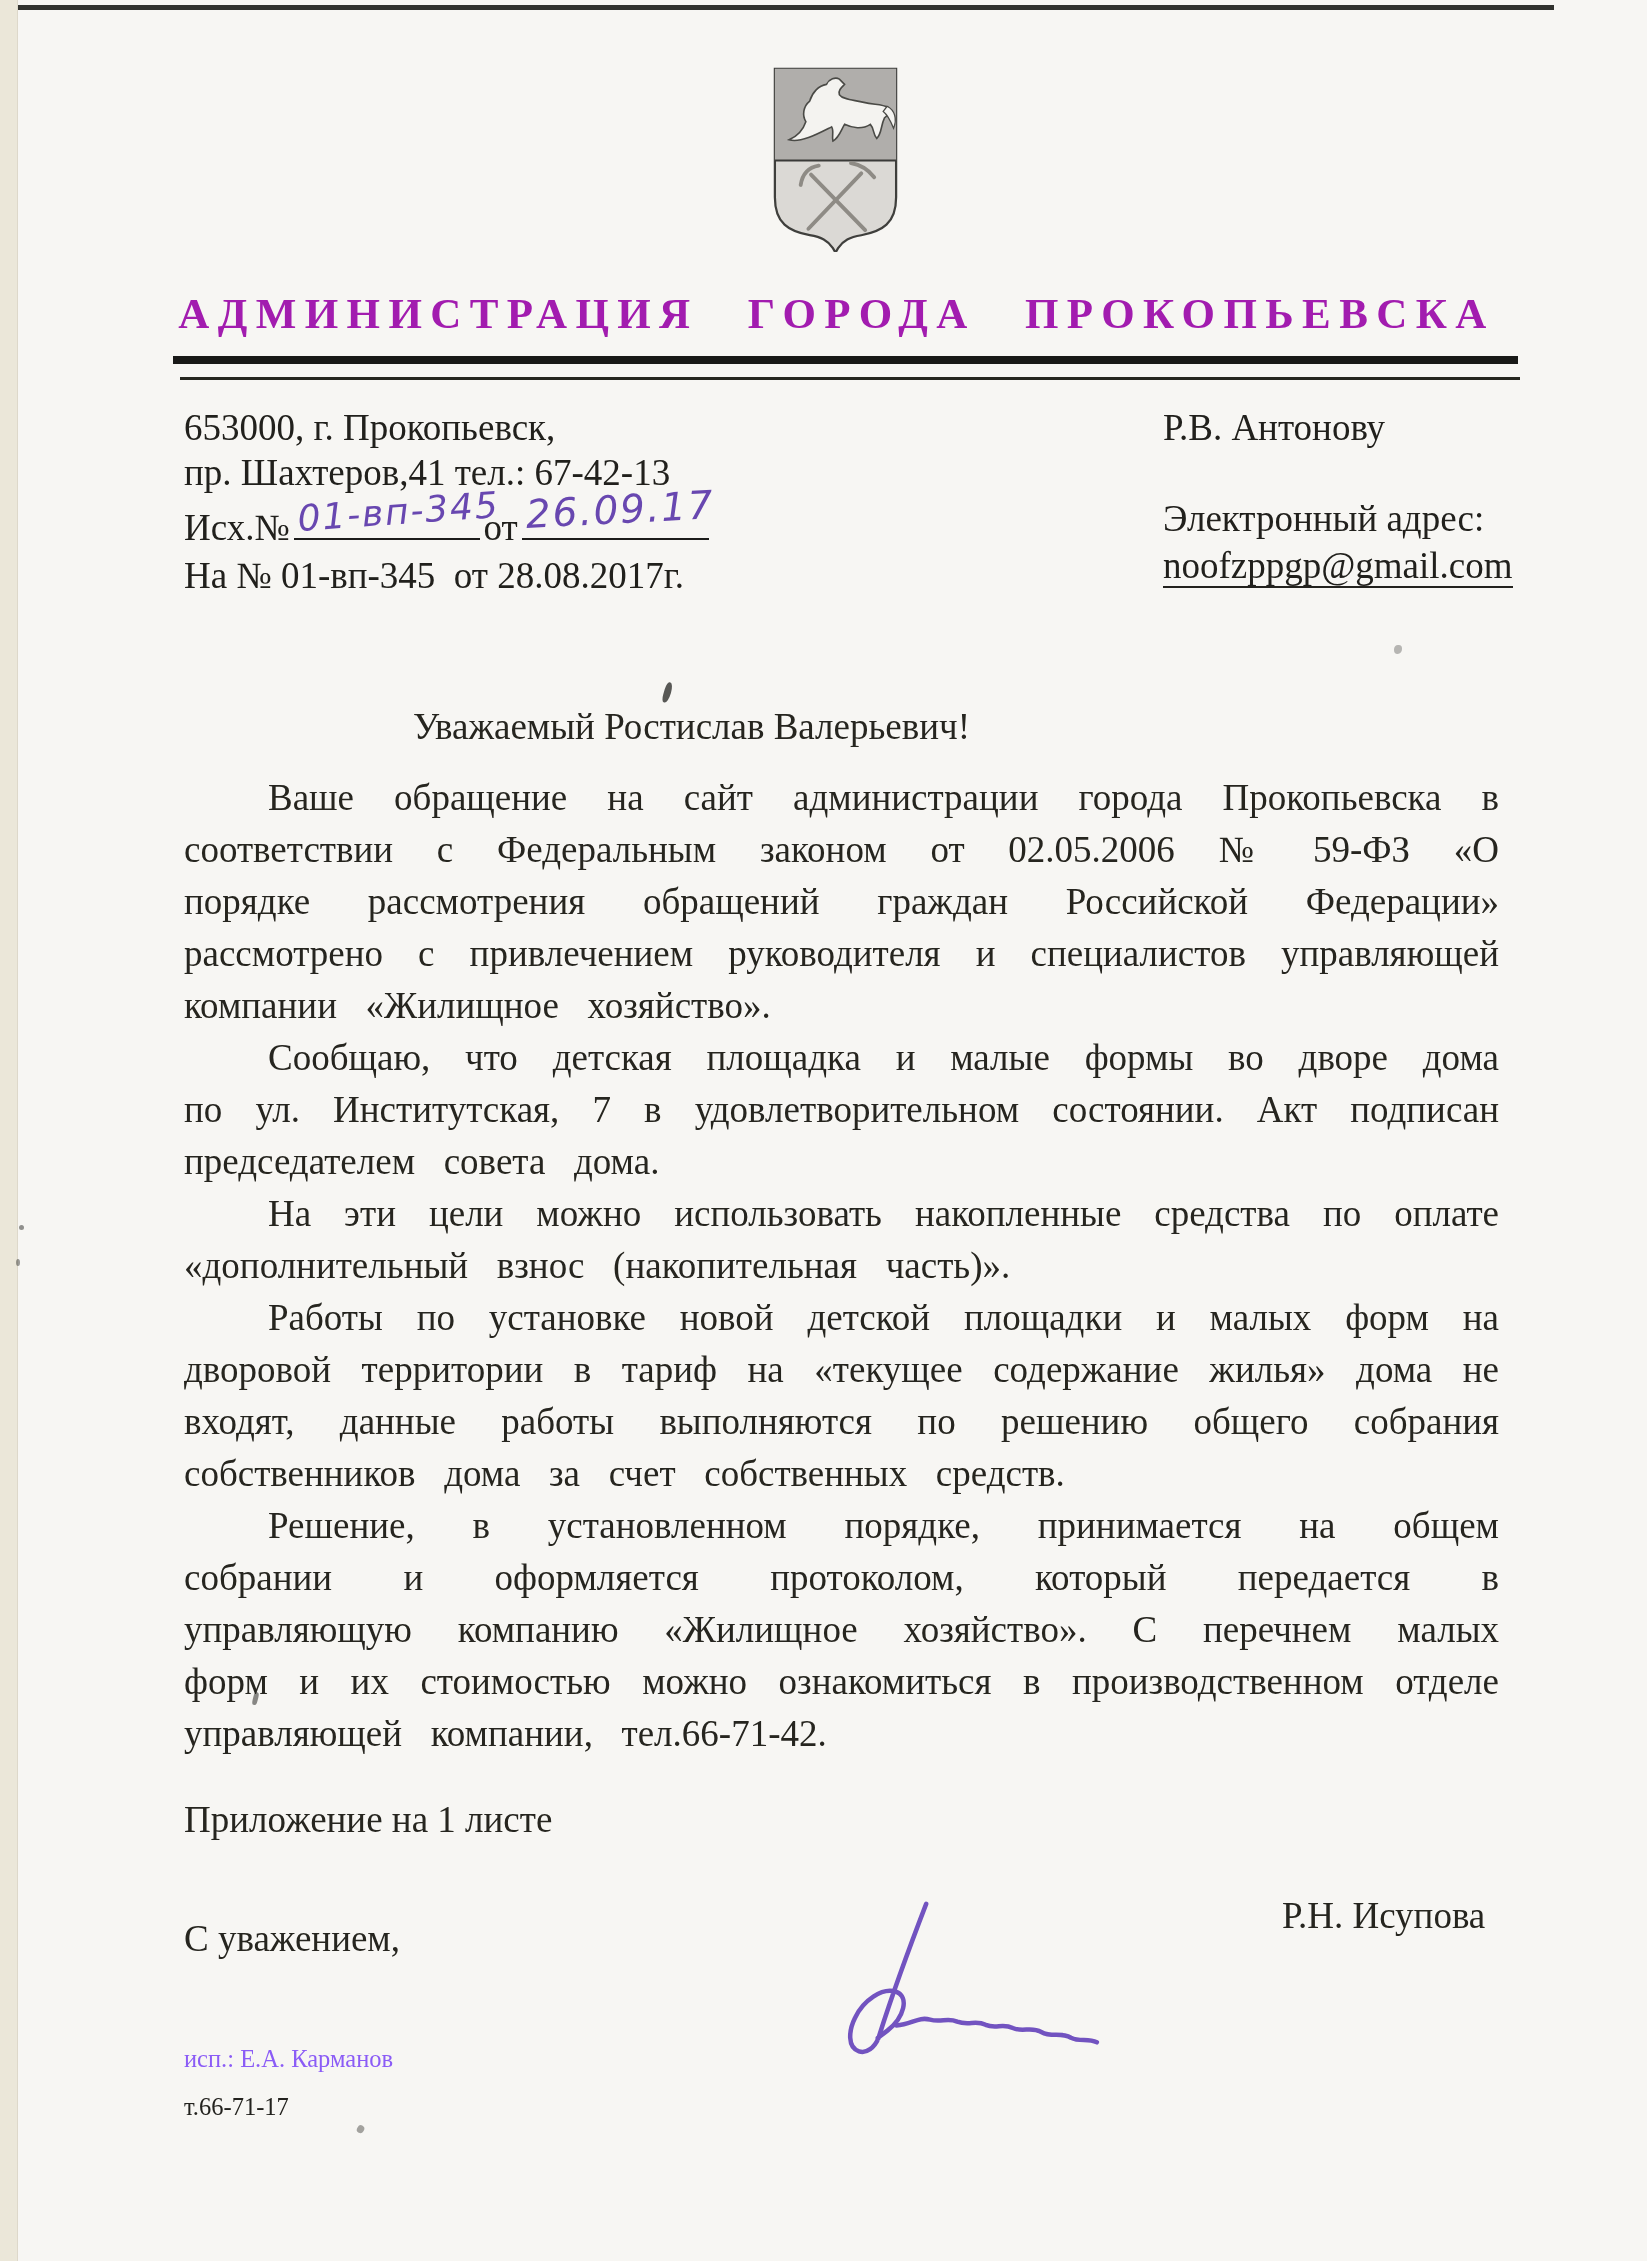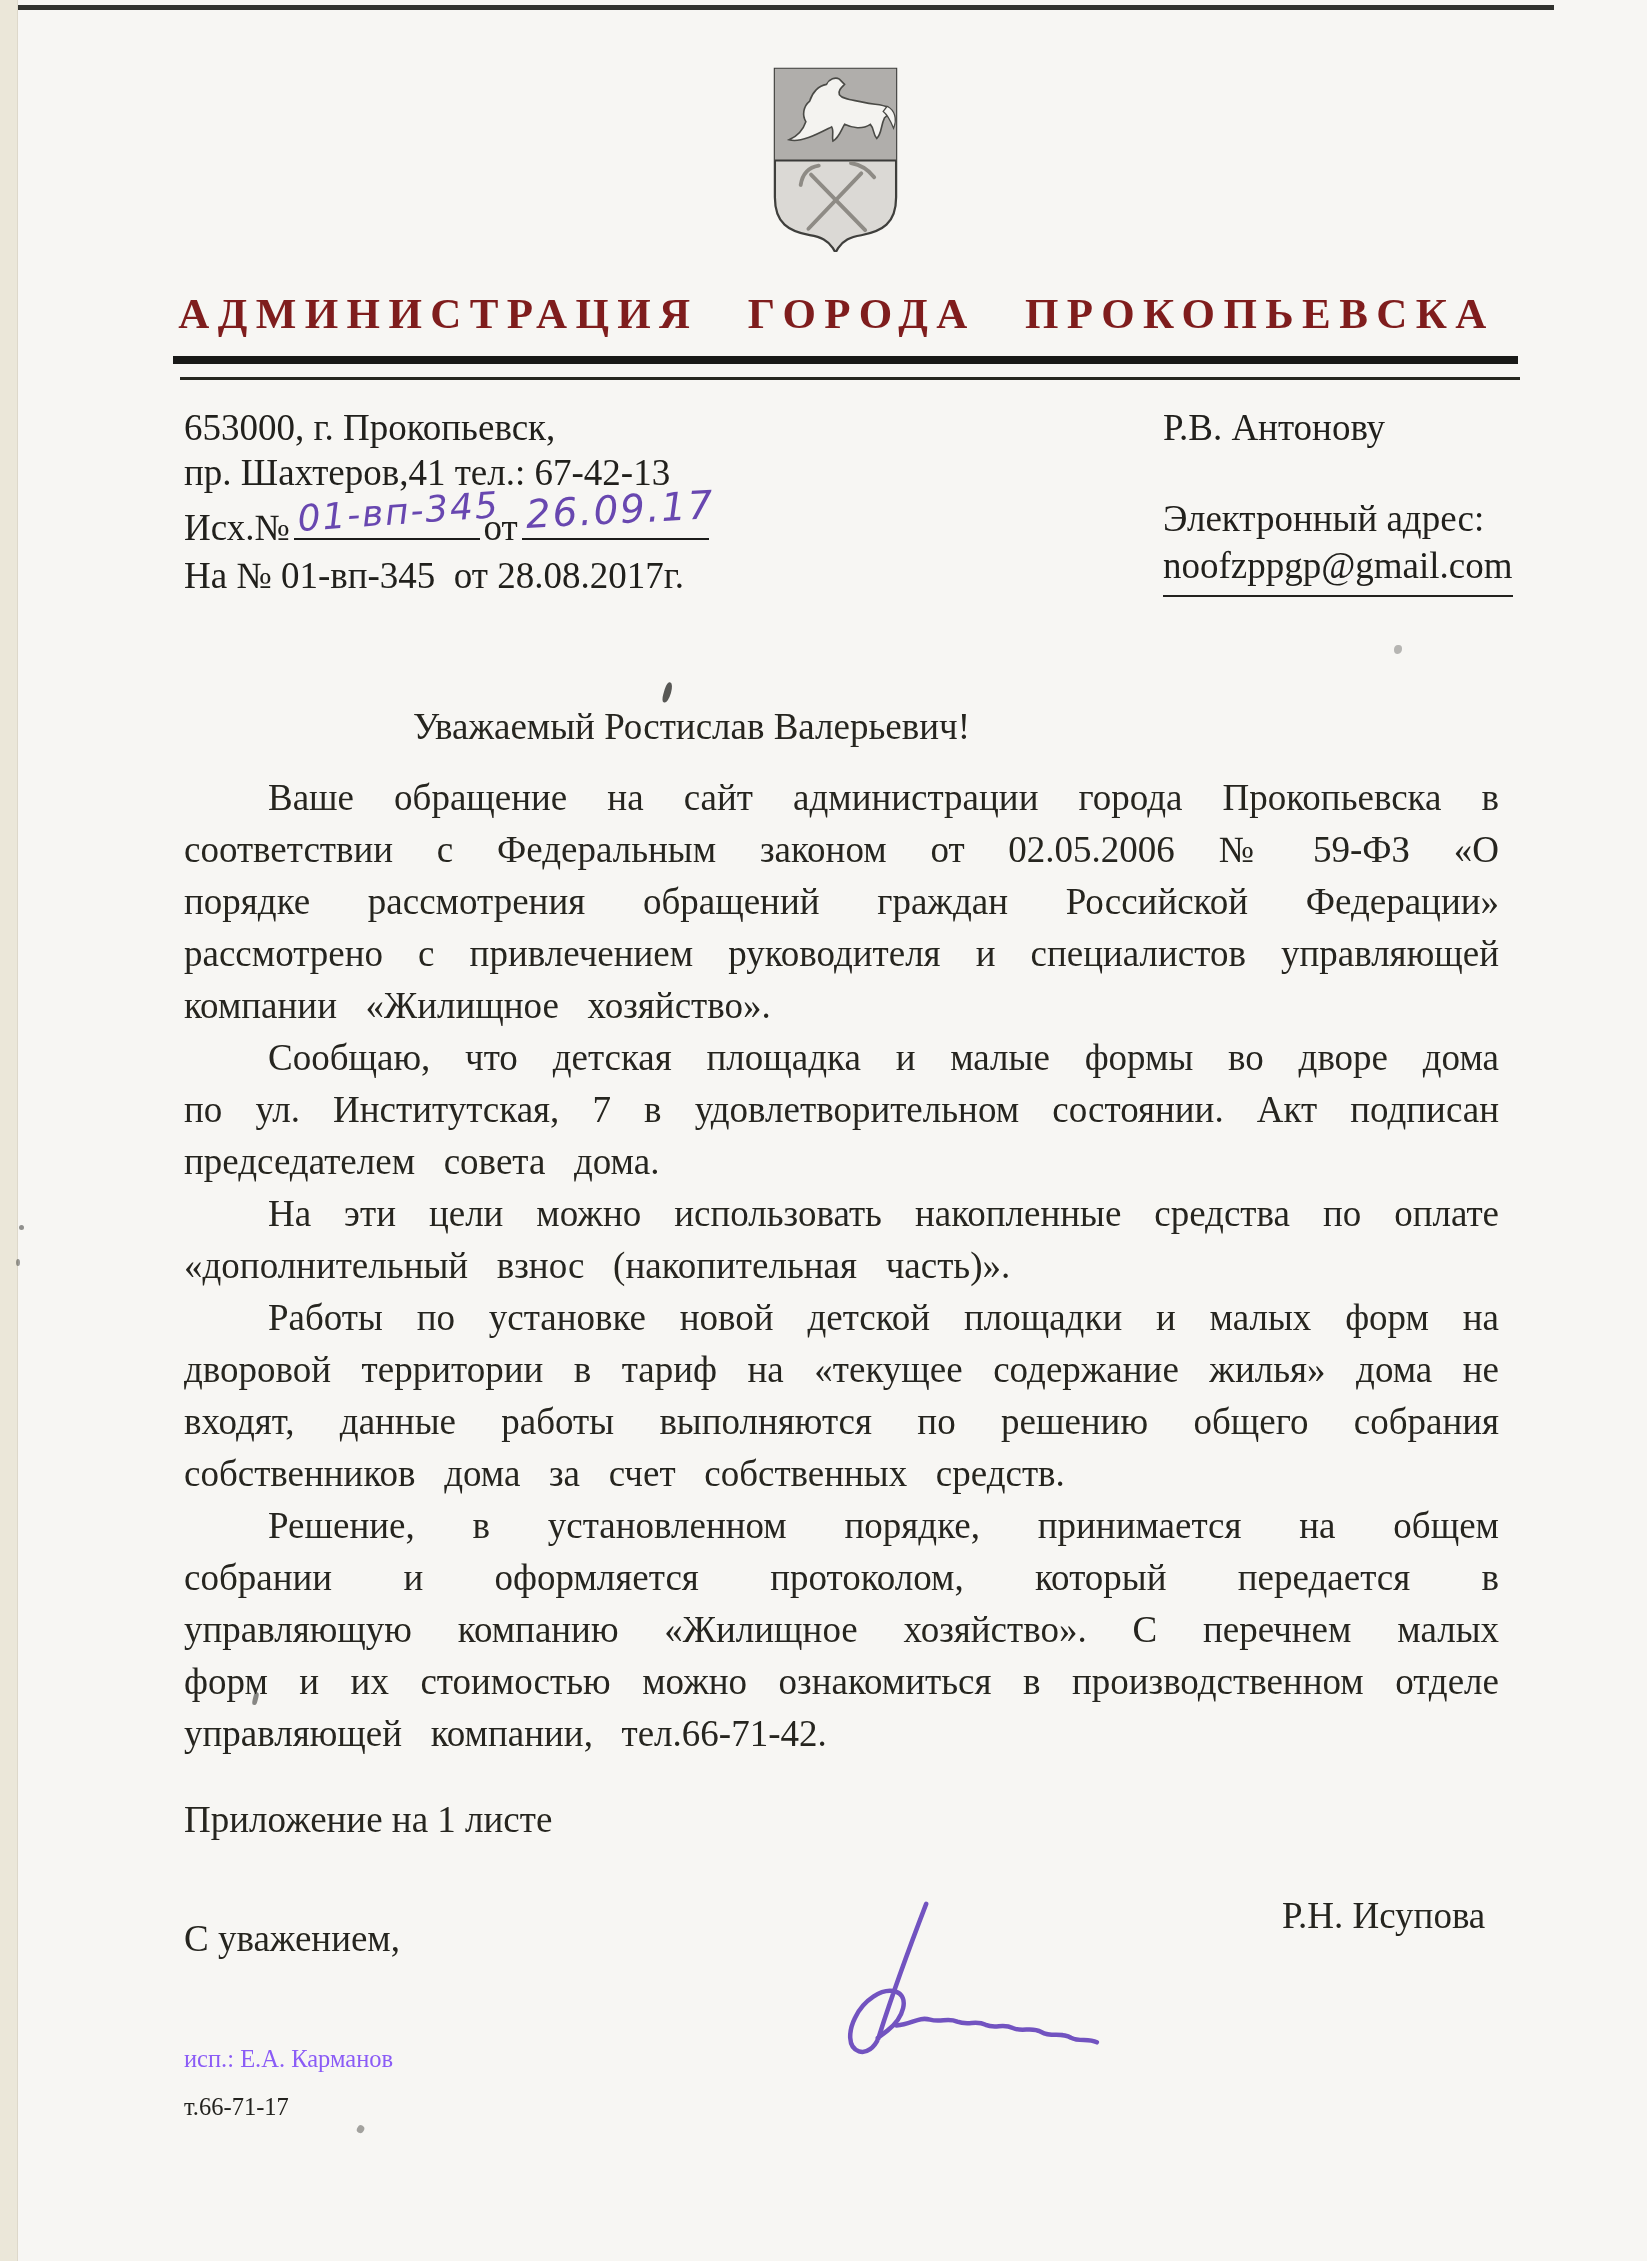--- a/index.html
+++ b/index.html
@@ -17,36 +17,36 @@
   .a-tick{left:253px;top:1692px;width:4.5px;height:13px;border-radius:40%;transform:rotate(14deg);opacity:.6;}
   .a-dot1{left:19px;top:1225px;width:5.2px;height:5.2px;border-radius:50%;opacity:.55;}
   .a-dot2{left:16px;top:1259px;width:3.9px;height:7px;border-radius:50%;opacity:.5;}
   .a-spk{left:1394px;top:645px;width:7.8px;height:9px;border-radius:50% 40% 55% 45%;opacity:.35;}
   .a-bm{left:357px;top:2125px;width:6.5px;height:8.4px;border-radius:50%;transform:rotate(30deg);opacity:.45;}
 
   .emblem{position:absolute;left:769px;top:65px;width:133px;height:187px;}
 
   .org-name{
     position:absolute;left:171px;top:289px;width:1331px;
-    text-align:center;font-size:43px;font-weight:bold;color:#7f1d1d;
+    text-align:center;font-size:43px;font-weight:bold;color:#a21caf;
     letter-spacing:8.4px;word-spacing:30px;white-space:nowrap;
   }
   .rule-thick{position:absolute;left:173px;top:356px;width:1345px;height:8.4px;background:#191917;}
   .rule-thin{position:absolute;left:180px;top:377px;width:1340px;height:2.6px;background:#26261f;}
 
   .meta{font-size:37px;color:#21201c;}
   .meta-line{position:absolute;white-space:nowrap;}
   .ml1{left:184px;top:406px;}
   .ml2{left:184px;top:451px;font-family:Liberation Serif, serif;}
   .ml3{left:184px;top:497px;}
   .ml4{left:184px;top:554px;white-space:pre;}
   .mr1{left:1163px;top:406px;}
   .mr2{left:1163px;top:497px;}
   .mr3{left:1163px;top:544px;}
-  .email{border-bottom:2.6px solid #23221e;padding-bottom:9px;}
+  .email{border-bottom:2.6px solid #23221e;padding-bottom:0;}
 
   .hw-slot{
     display:inline-block;vertical-align:baseline;position:relative;
     border-bottom:2.6px solid #1c1c1a;height:41px;margin:0 3.9px;
   }
   .slot-num{width:186px;}
   .slot-date{width:187px;}
   .hw{
     position:absolute;left:5.2px;bottom:-1.3px;
     font-family:"DejaVu Sans",sans-serif;font-style:italic;

